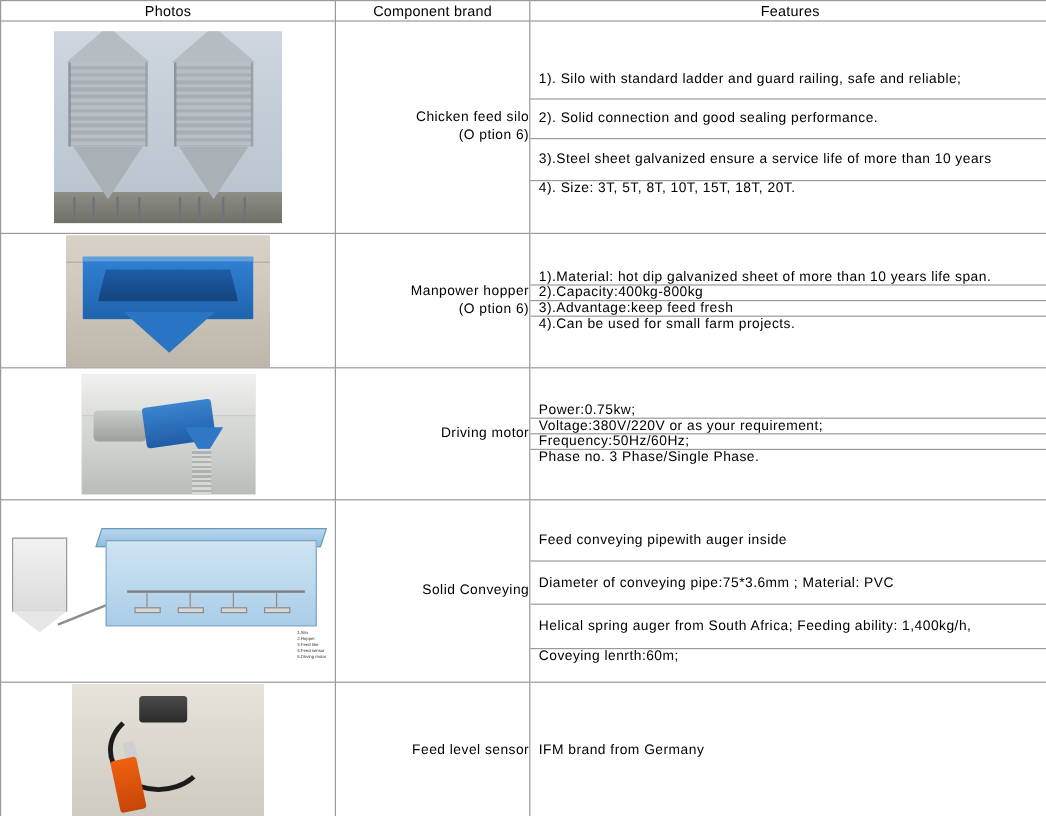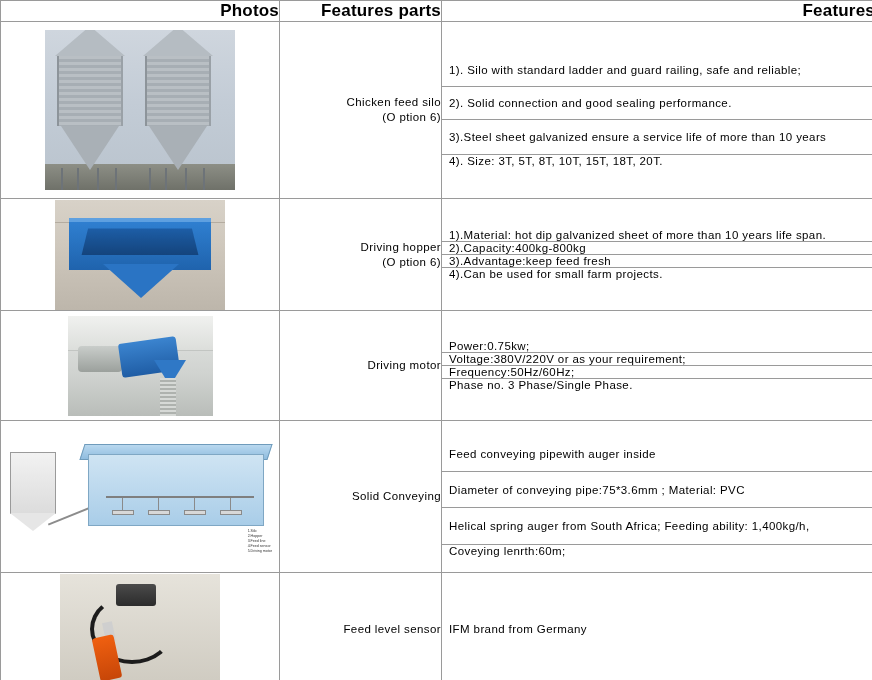--- a/index.html
+++ b/index.html
@@ -24,23 +24,23 @@
     border-collapse: collapse;
     width: 872px;
     table-layout: fixed;
   }
   table.spec th, table.spec td {
     border: 1px solid #9a9a9a;
     vertical-align: middle;
     padding: 0;
   }
   thead th {
-    font-size: 17px;
-    font-weight: bold;
-    text-align: right;
+    font-size: 12px;
+    font-weight: normal;
+    text-align: center;
     height: 16px;
     letter-spacing: 0.2px;
     border-top: none;
   }
   th.col-photos { width: 278px; }
   th.col-parts  { width: 161px; }
   th.col-feat   { width: 433px; }
 
   td.photo-cell {
     width: 278px;
@@ -281,21 +281,21 @@
   }
 </style>
 </head>
 <body>
 
 <div class="sheet">
   <table class="spec">
     <thead>
       <tr>
         <th class="col-photos">Photos</th>
-        <th class="col-parts">Features parts</th>
+        <th class="col-parts">Component brand</th>
         <th class="col-feat">Features</th>
       </tr>
     </thead>
     <tbody>
 
       <tr style="height:177px">
         <td class="photo-cell">
           <div class="ph silos">
             <div class="ground"></div>
             <div class="silo silo-a">
@@ -339,21 +339,21 @@
       <tr style="height:112px">
         <td class="photo-cell">
           <div class="ph hopper">
             <div class="wallline"></div>
             <div class="box"></div>
             <div class="inner"></div>
             <div class="funnel"></div>
           </div>
         </td>
         <td class="part-cell">
-          <span>Driving hopper</span>
+          <span>Manpower hopper</span>
           <span class="part-line2">(O ption 6)</span>
         </td>
         <td class="feat-cell">
           <div class="feat-list">
             <div class="feat-item">1).Material: hot dip galvanized sheet of more than 10 years life span.</div>
             <div class="feat-item">2).Capacity:400kg-800kg</div>
             <div class="feat-item">3).Advantage:keep feed fresh</div>
             <div class="feat-item">4).Can be used for small farm projects.</div>
           </div>
         </td>

